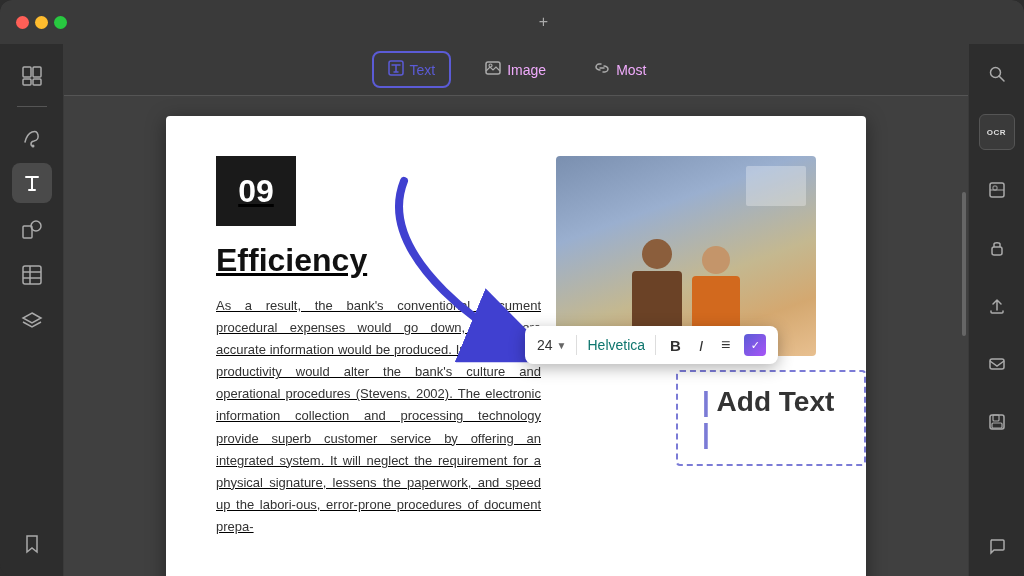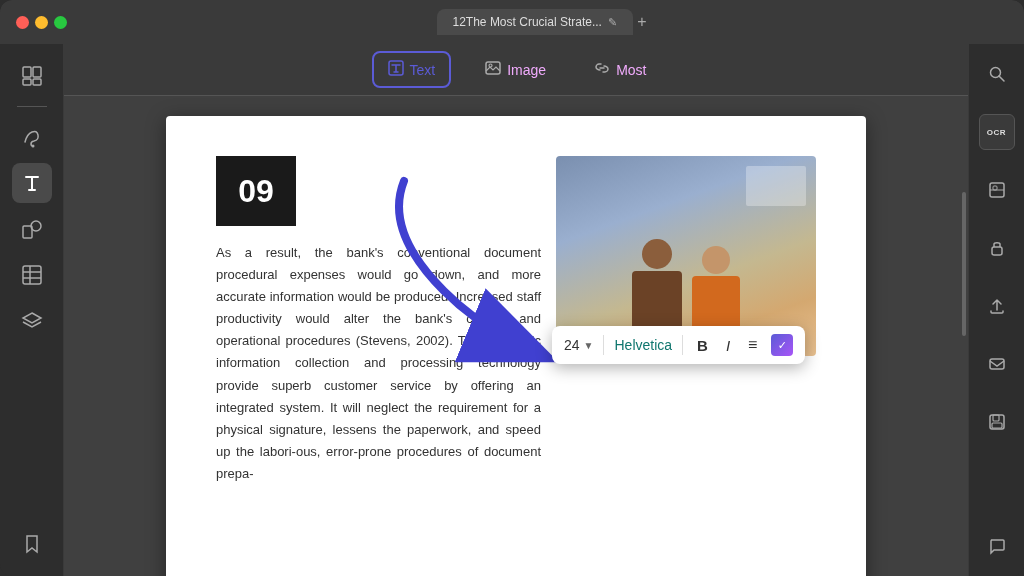--- a/index.html
+++ b/index.html
@@ -325,24 +325,20 @@
 </head>
 <body>
 
 <div class="titlebar">
   <div class="traffic-lights">
     <div class="tl-btn tl-close"></div>
     <div class="tl-btn tl-min"></div>
     <div class="tl-btn tl-max"></div>
   </div>
   <div class="tab-bar">
-    <div class="tab">
-      <span class="tab-title">12The Most Crucial Strate...</span>
-      <span class="tab-edit-icon">✎</span>
-    </div>
     <span class="tab-plus">+</span>
   </div>
 </div>
 
 <div class="main-area">
 
   <div class="left-sidebar">
     <div class="sidebar-icon">
       <svg width="22" height="22" viewBox="0 0 22 22" fill="none">
         <rect x="2" y="2" width="8" height="10" rx="1" stroke="#aaa" stroke-width="1.5"></rect>
@@ -421,25 +417,26 @@
             <line x1="6" y1="8" x2="10" y2="8" stroke="#aaa" stroke-width="1.5" stroke-linecap="round"></line>
           </svg>
         </span>
         <span>Most</span>
       </button>
     </div>
 
     <div class="doc-scroll">
       <div class="doc-page">
 
-        <div style="display:flex; gap:15px; margin-bottom:0;">
+        <div style="display:flex; gap:15px; margin-bottom:0;text-decoration:underline;">
           <div style="flex:1;">
             <div class="page-number-box">
               <span class="page-number-text">09</span>
             </div>
+            <div class="section-title">Efficiency</div>
             <div class="body-text">As a result, the bank's conventional document procedural expenses would go down, and more accurate information would be produced. Increased staff productivity would alter the bank's culture and operational procedures (Stevens, 2002). The electronic information collection and processing technology provide superb customer service by offering an integrated system. It will neglect the requirement for a physical signature, lessens the paperwork, and speed up the labori-ous, error-prone procedures of document prepa-</div>
           </div>
           <div style="width:260px;min-width:260px;">
 
             <div style="width:100%;height:200px;background:linear-gradient(160deg,#7a8faf 0%,#9aafcf 30%,#c4b890 60%,#d4a870 80%,#e8c090 100%);border-radius:4px;overflow:hidden;position:relative;">
 
               <div style="position:absolute;bottom:0;left:50%;transform:translateX(-50%);width:100%;height:100%;display:flex;align-items:flex-end;justify-content:center;gap:10px;padding-bottom:5px;">
 
                 <div style="display:flex;flex-direction:column;align-items:center;">
                   <div style="width:30px;height:30px;border-radius:50%;background:#8B5E3C;margin-bottom:2px;"></div>
@@ -448,36 +445,43 @@
 
                 <div style="display:flex;flex-direction:column;align-items:center;">
                   <div style="width:28px;height:28px;border-radius:50%;background:#C4956A;margin-bottom:2px;"></div>
                   <div style="width:48px;height:75px;background:#D2691E;border-radius:4px 4px 0 0;"></div>
                 </div>
               </div>
 
               <div style="position:absolute;top:10px;right:10px;width:60px;height:40px;background:rgba(255,255,255,0.3);border-radius:2px;"></div>
             </div>
 
-            <div class="format-toolbar" style="position:absolute;top:210px;left:386px;">
+            <div class="format-toolbar" style="position:absolute;top:210px;left:359px;">
               <div class="fmt-font-size">
                 <span>24</span>
                 <span class="fmt-dropdown-arrow">▼</span>
               </div>
               <div class="fmt-divider"></div>
               <span class="fmt-font-name">Helvetica</span>
               <div class="fmt-divider"></div>
               <span class="fmt-btn">B</span>
               <span class="fmt-btn italic">I</span>
               <span class="fmt-btn" style="font-size:16px;font-weight:normal;">≡</span>
               <div class="fmt-color-btn">
                 <span class="fmt-color-check">✓</span>
               </div>
             </div>
 
+            <div class="add-text-box" style="position:absolute;top:254px;left:510px;">
+              <span class="add-text-label">
+                <span class="add-text-cursor">|</span>
+                <span>Add Text</span>
+                <span class="add-text-cursor">|</span>
+              </span>
+            </div>
 
           </div>
         </div>
 
       </div>
 
       <svg class="big-arrow" viewBox="0 0 280 220" xmlns="http://www.w3.org/2000/svg">
         <defs>
           <marker id="arrowhead" markerWidth="12" markerHeight="10" refX="10" refY="5" orient="auto">
             <polygon points="0 0, 12 5, 0 10" fill="#4040d0"></polygon>

